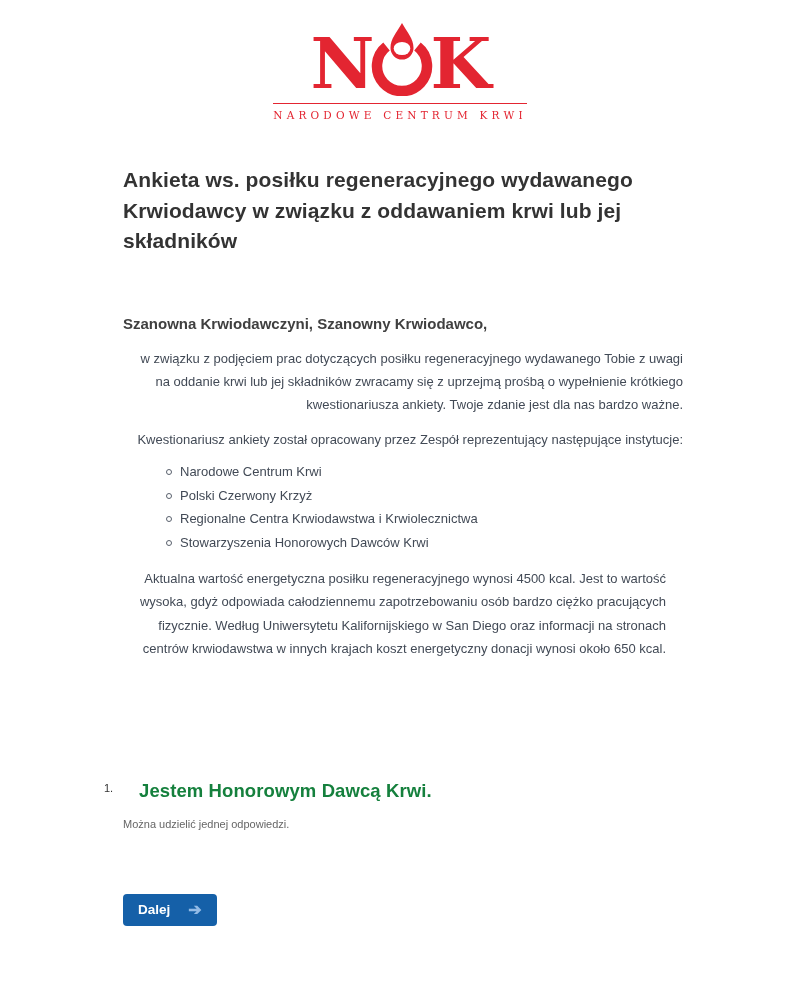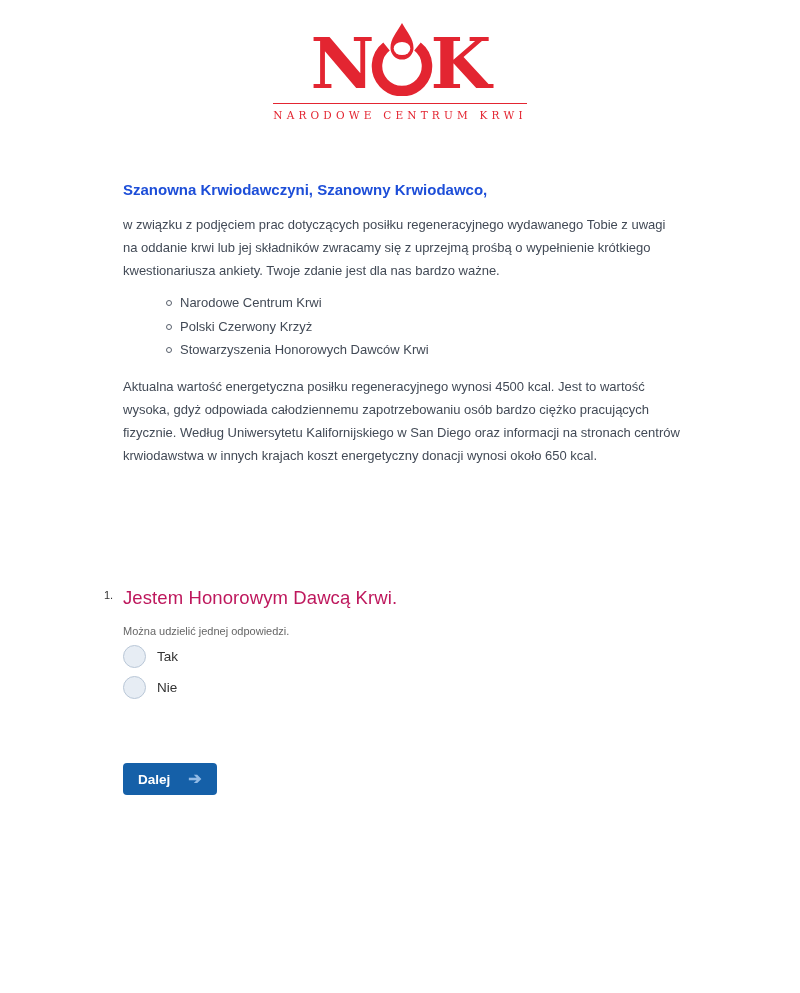--- a/index.html
+++ b/index.html
@@ -40,29 +40,29 @@
   .content { width: 560px; margin-left: 123px; }
 
   .form-title {
     margin: 42px 0 0 0;
     font-size: 21px; font-weight: 700; line-height: 1.46;
     color: #333333; letter-spacing: 0.1px;
   }
 
   .salutation {
     margin: 58px 0 0 0;
-    font-size: 15px; font-weight: 700; color: #1d4ed8;
+    font-size: 15px; font-weight: 700; color: #404040;
   }
 
   .body-text {
-    font-size: 13px; line-height: 1.78; color: #424a56;
+    font-size: 13px; line-height: 1.78; color: #424a56; text-align: right;
   }
   .p-intro  { margin: 15px 0 0 0; }
   .p-team   { margin: 12px 0 0 0; }
-  .p-energy { margin: 15px 0 0 0; }
+  .p-energy { margin: 15px 17px 0 0; }
 
   .institutions {
     list-style: none;
     margin: 12px 0 0 0; padding: 0 0 0 43px;
   }
   .institutions li {
     position: relative;
     padding-left: 14px; margin-top: 5px;
     font-size: 13px; line-height: 1.42; color: #424a56;
   }
@@ -74,21 +74,21 @@
     background: #ffffff;
   }
 
   
   .question-block { margin-top: 120px; position: relative; }
   .q-number {
     position: absolute; left: -19px; top: 2px;
     font-size: 11px; color: #333333;
   }
   .q-title {
-    margin: 0; font-size: 18.5px; font-weight: 400; color: #be185d;
+    margin: 16px; font-size: 18.5px; font-weight: 700; color: #15803d;
     letter-spacing: 0.1px;
   }
   .q-hint { margin-top: 16px; font-size: 11px; color: #666666; }
 
   .options { margin-top: 5px; }
   .option-row {
     display: flex; align-items: center;
     margin-top: 8px; cursor: pointer; width: max-content;
   }
   .radio-circle {
@@ -131,50 +131,43 @@
     </span>
     <span class="logo-letter">K</span>
   </div>
   <div class="logo-tagline-wrap">
     <div class="logo-tagline">NARODOWE CENTRUM KRWI</div>
   </div>
 </header>
 
 <main class="content">
 
+  <h1 class="form-title">Ankieta ws. posiłku regeneracyjnego wydawanego Krwiodawcy w związku z oddawaniem krwi lub jej składników</h1>
 
   <h2 class="salutation">Szanowna Krwiodawczyni, Szanowny Krwiodawco,</h2>
 
   <p class="body-text p-intro">w związku z podjęciem prac dotyczących posiłku regeneracyjnego wydawanego Tobie z uwagi na oddanie krwi lub jej składników zwracamy się z uprzejmą prośbą o wypełnienie krótkiego kwestionariusza ankiety. Twoje zdanie jest dla nas bardzo ważne.</p>
 
+  <p class="body-text p-team">Kwestionariusz ankiety został opracowany przez Zespół reprezentujący następujące instytucje:</p>
 
   <ul class="institutions">
     <li>Narodowe Centrum Krwi</li>
     <li>Polski Czerwony Krzyż</li>
+    <li>Regionalne Centra Krwiodawstwa i Krwiolecznictwa</li>
     <li>Stowarzyszenia Honorowych Dawców Krwi</li>
   </ul>
 
   <p class="body-text p-energy">Aktualna wartość energetyczna posiłku regeneracyjnego wynosi 4500 kcal. Jest to wartość wysoka, gdyż odpowiada całodziennemu zapotrzebowaniu osób bardzo ciężko pracujących fizycznie. Według Uniwersytetu Kalifornijskiego w San Diego oraz informacji na stronach centrów krwiodawstwa w innych krajach koszt energetyczny donacji wynosi około 650 kcal.</p>
 
   
   <section class="question-block">
     <span class="q-number">1.</span>
     <h3 class="q-title">Jestem Honorowym Dawcą Krwi.</h3>
     <div class="q-hint">Można udzielić jednej odpowiedzi.</div>
 
-    <div class="options">
-      <div class="option-row">
-        <span class="radio-circle"></span>
-        <span class="option-label">Tak</span>
-      </div>
-      <div class="option-row">
-        <span class="radio-circle"></span>
-        <span class="option-label">Nie</span>
-      </div>
-    </div>
   </section>
 
   
   <button class="next-button">
     <span>Dalej</span>
     <span class="next-arrow">➔</span>
   </button>
 
 </main>
 

